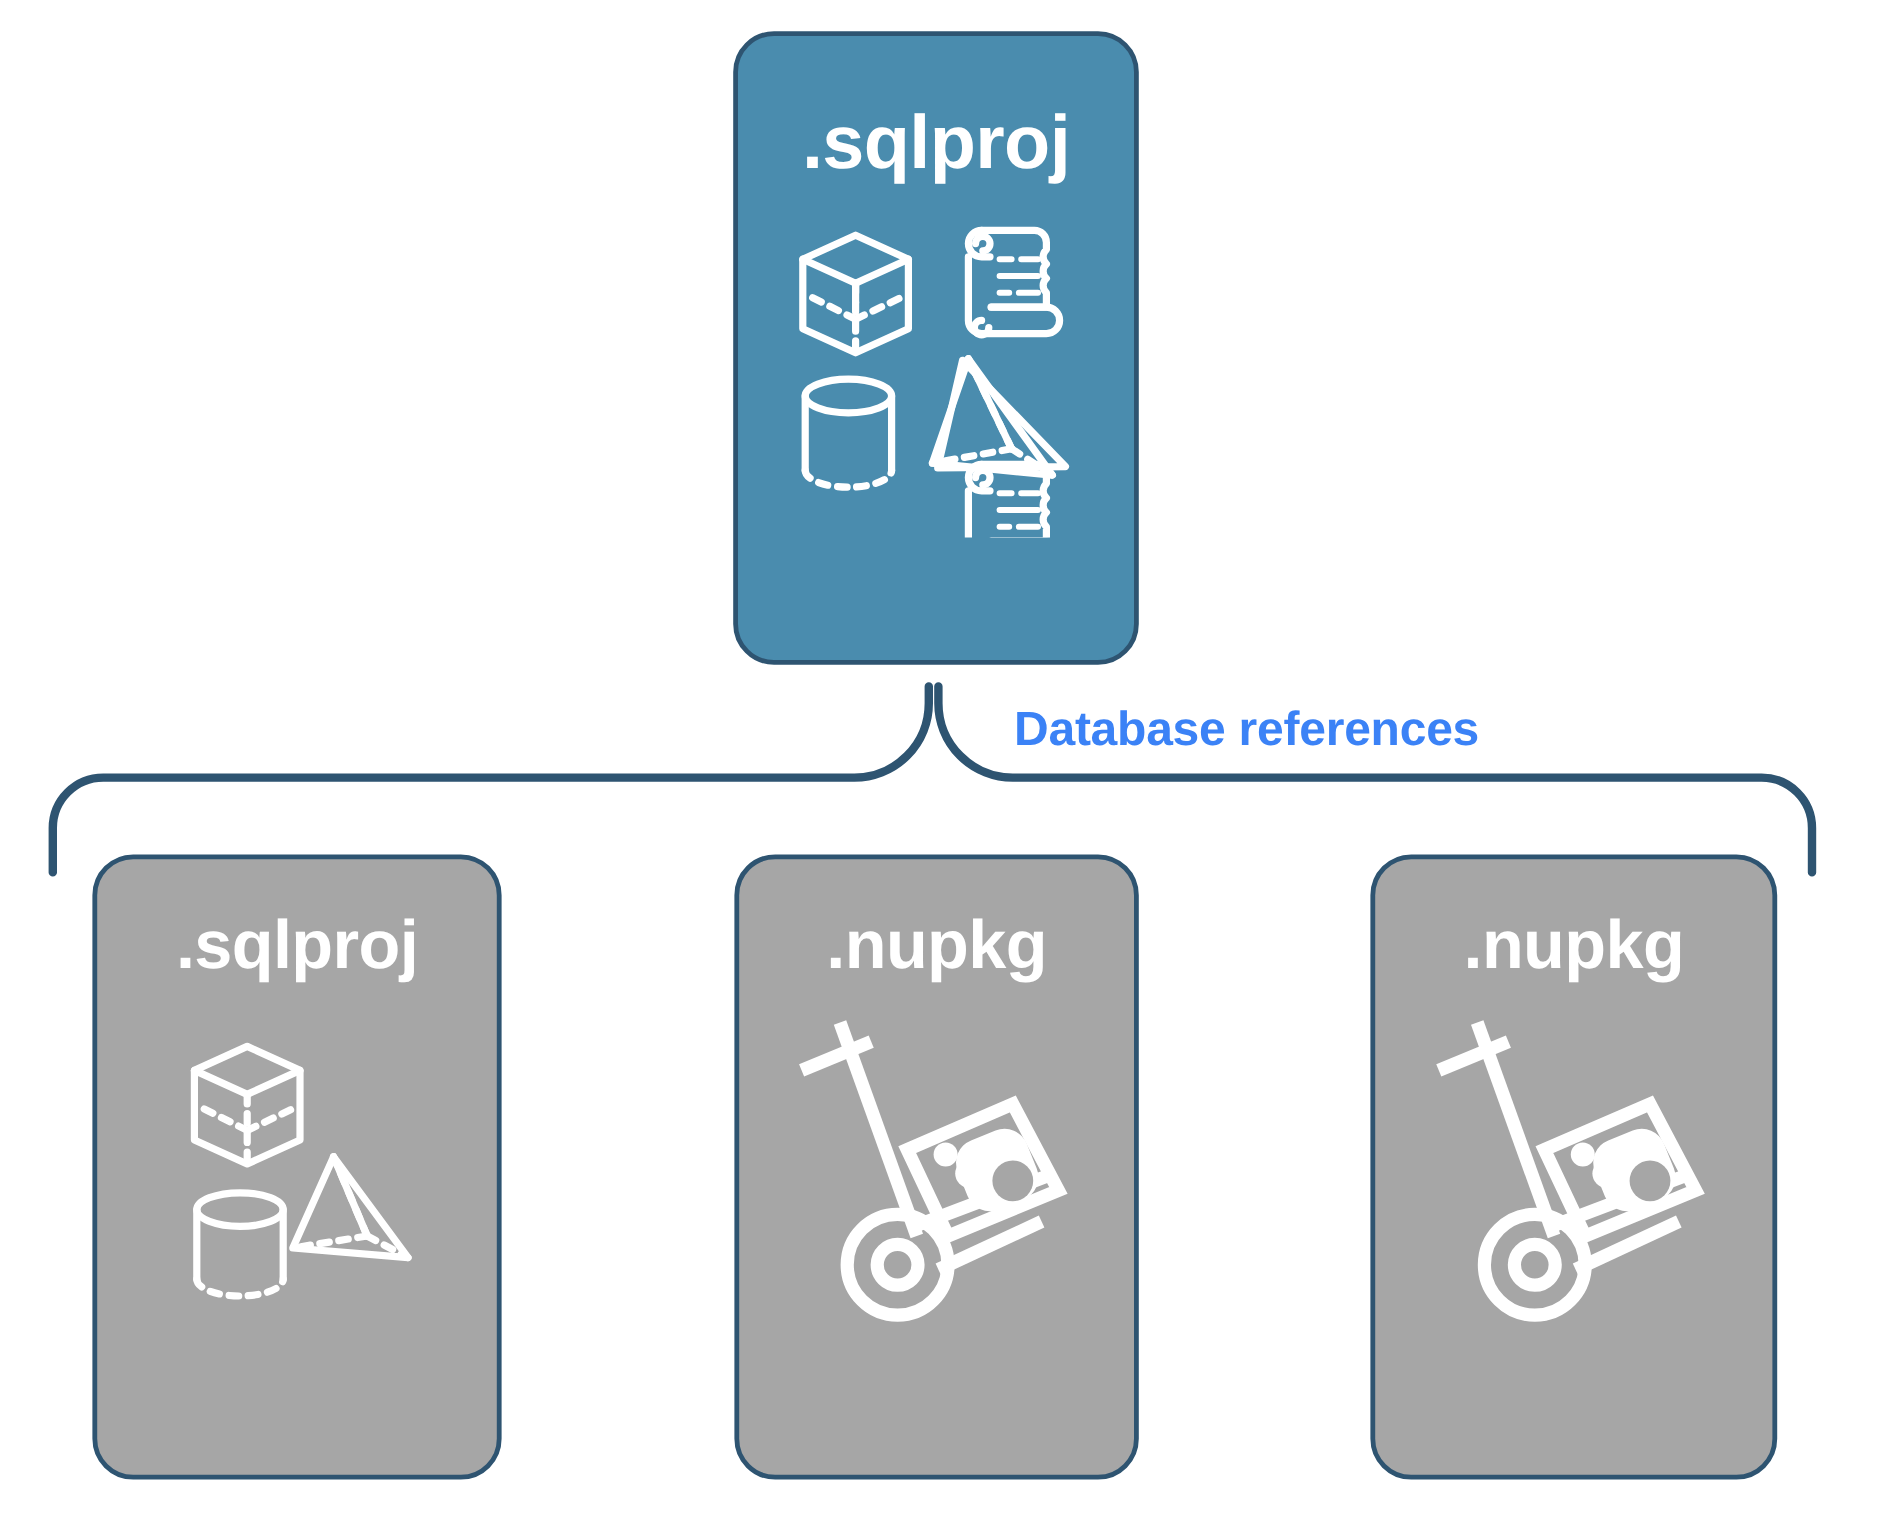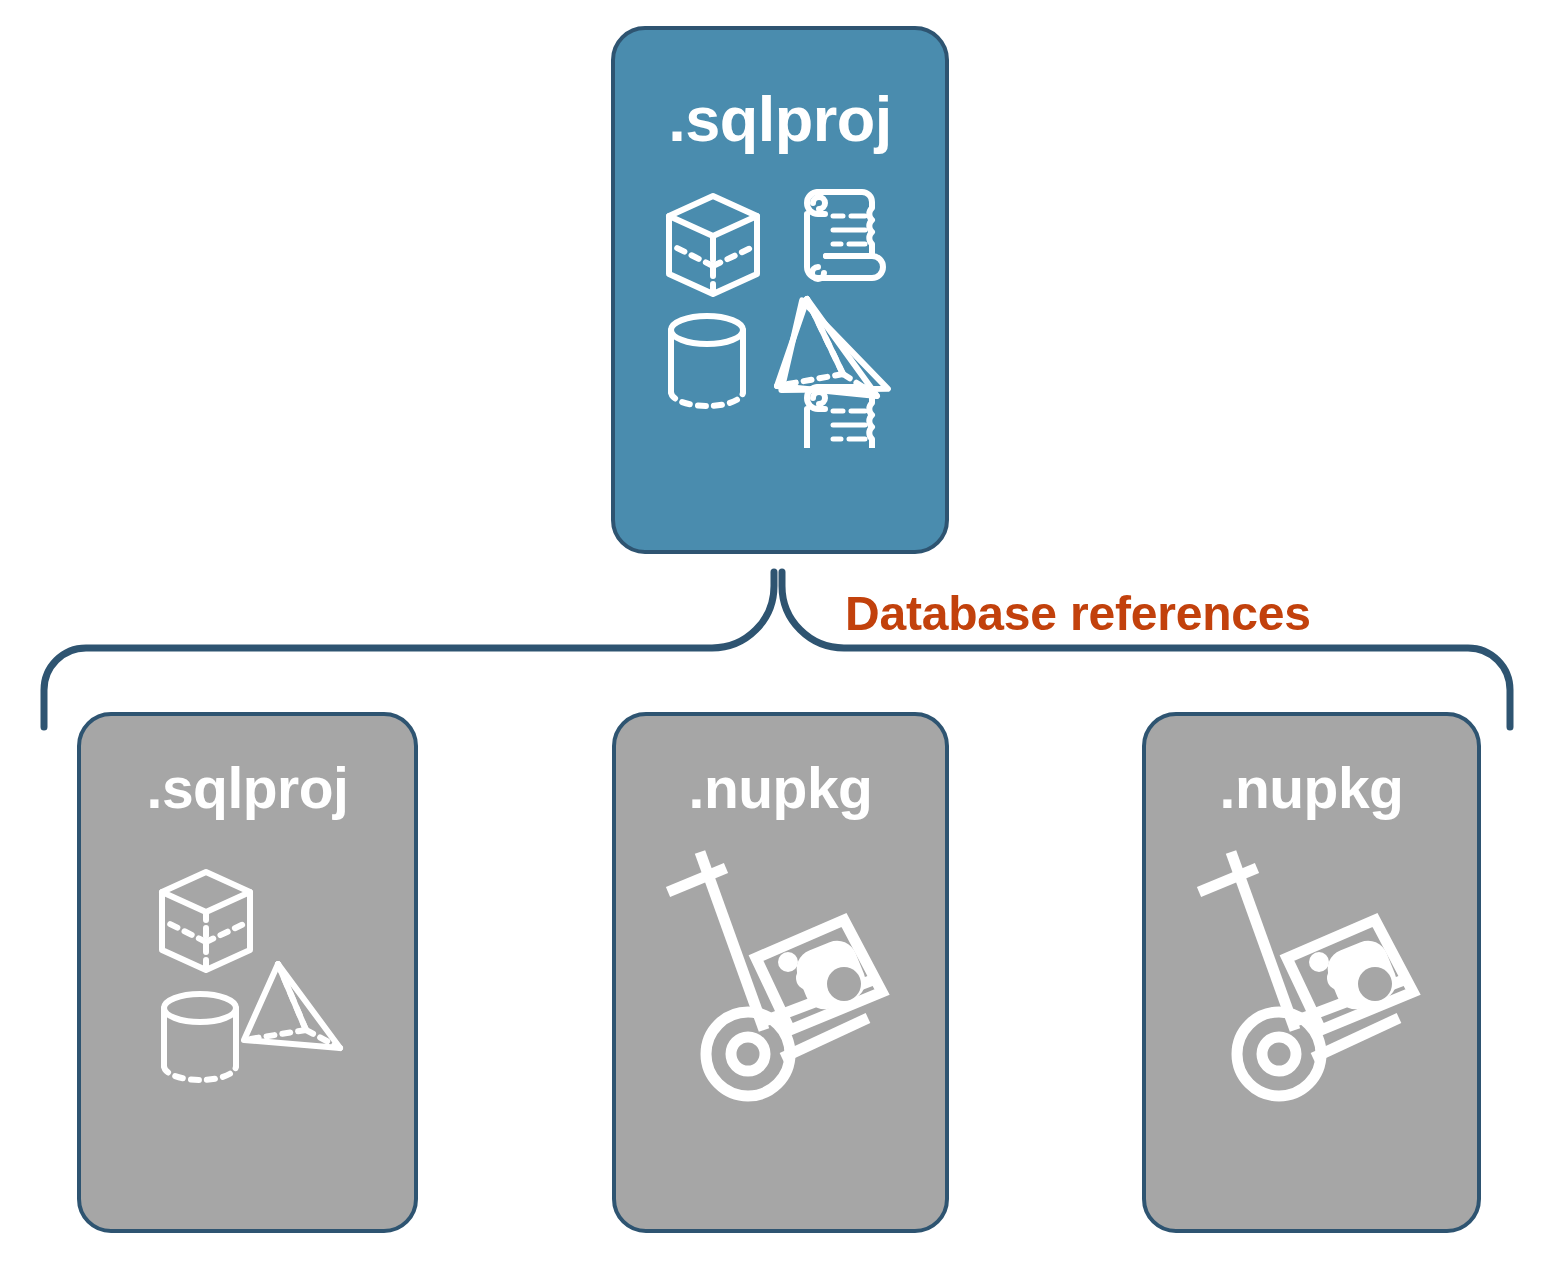--- a/index.html
+++ b/index.html
@@ -99,22 +99,22 @@
     width: 1566px;
     height: 210px;
     pointer-events: none;
   }
 
   
   .brace-caption {
     position: absolute;
     left: 845px;
     top: 586px;
-    color: #c2410c;
-    font-size: 48px;
+    color: #3b82f6;
+    font-size: 40px;
     font-weight: bold;
     letter-spacing: -0.2px;
     white-space: nowrap;
     user-select: none;
   }
 </style>
 </head>
 <body>
 
 <div class="canvas">

